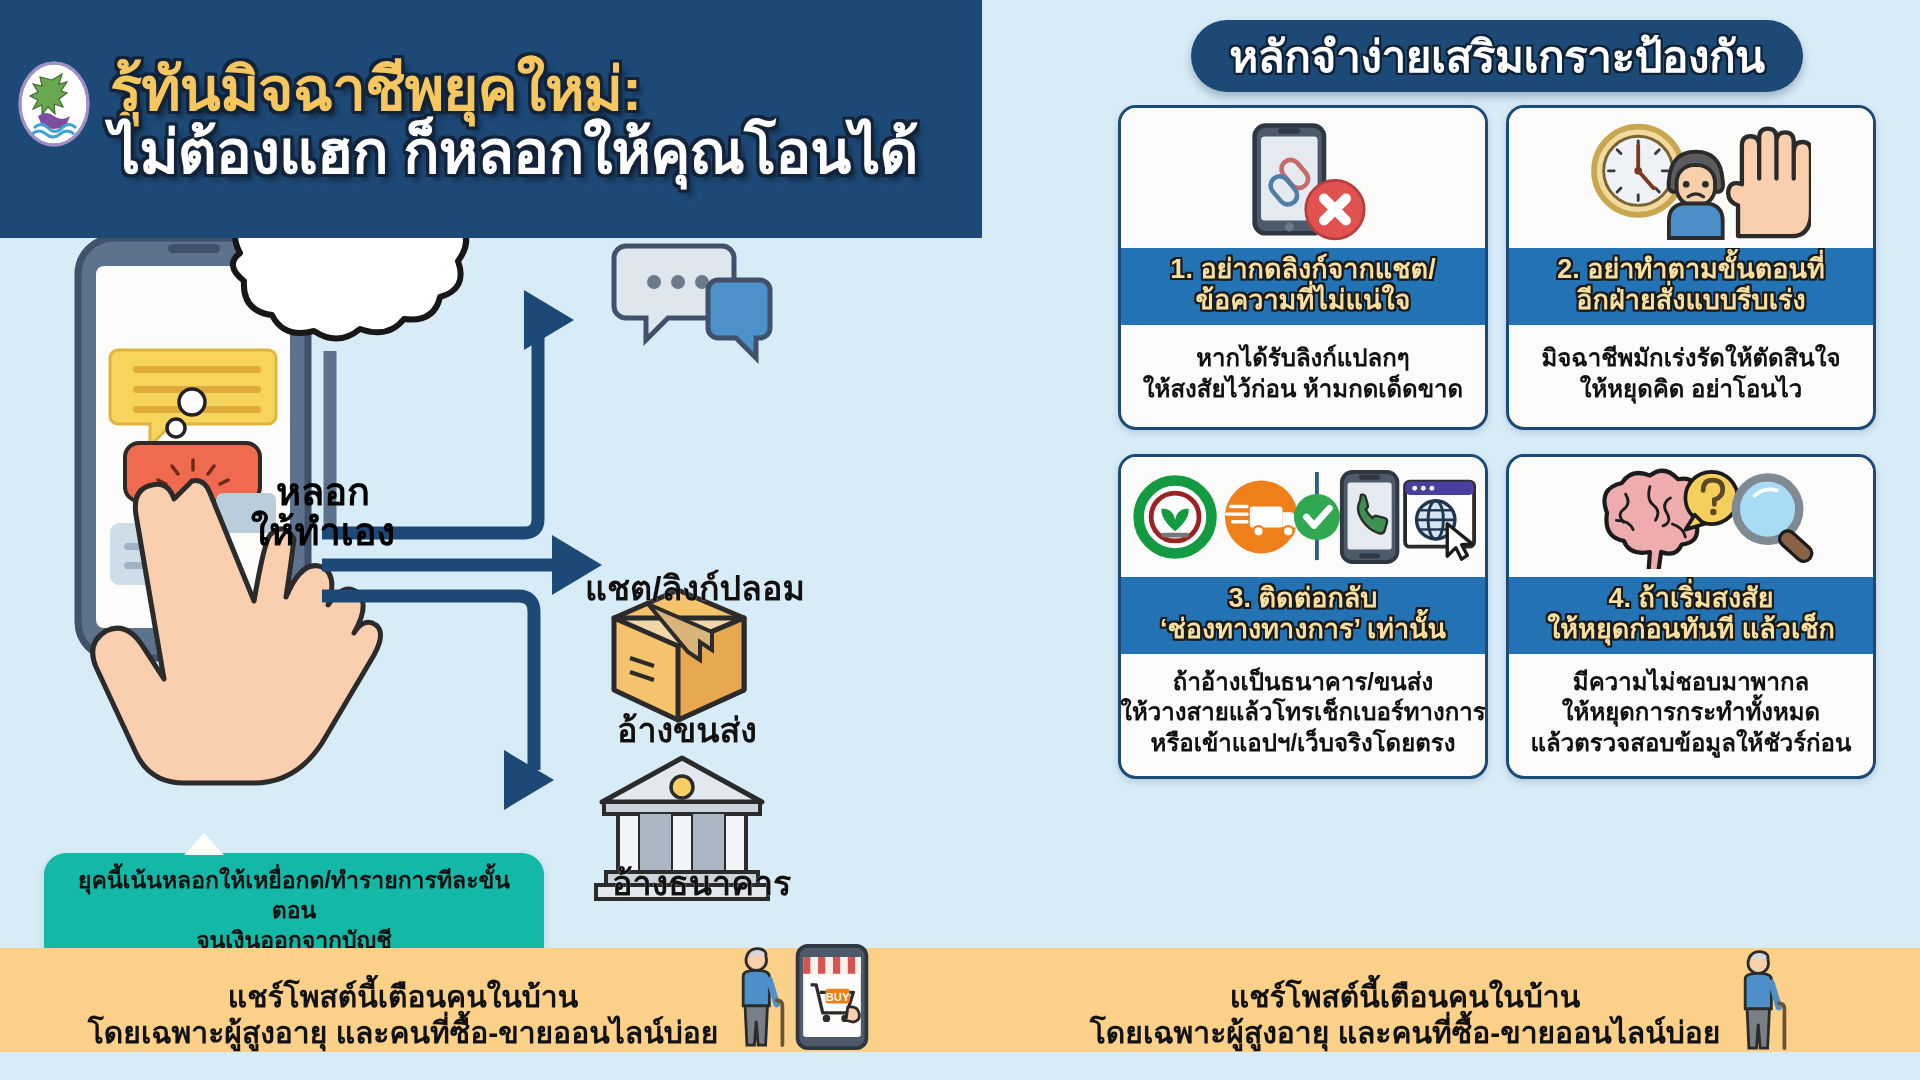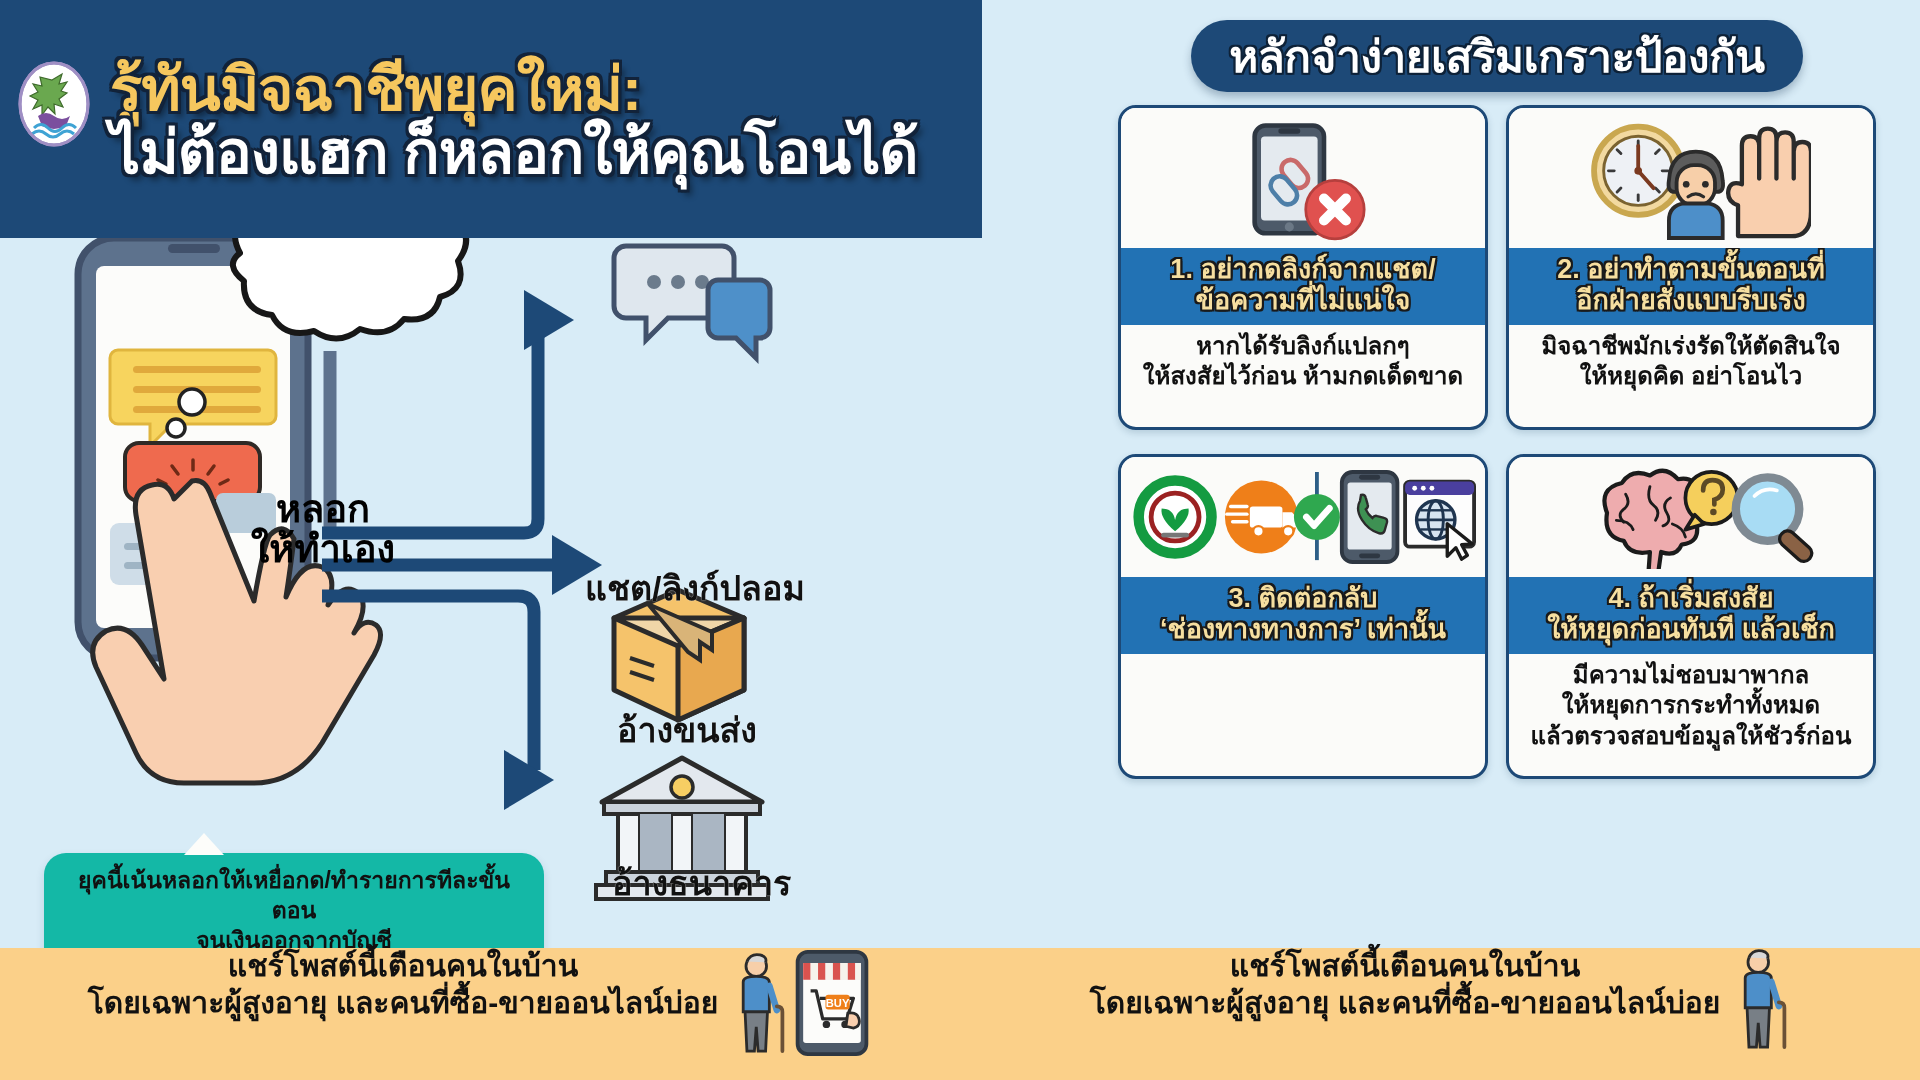--- a/index.html
+++ b/index.html
@@ -78,21 +78,21 @@
     position:absolute;
     font-size:34px; font-weight:bold; color:#111;
     white-space:nowrap;
     text-shadow:0 0 1px #fff;
   }
   #lbl-chat { left:585px; top:323px; }
   #lbl-parcel { left:617px; top:465px; }
   #lbl-bank { left:612px; top:618px; }
 
   .thought-text {
-    position:absolute; left:228px; top:252px;
+    position:absolute; left:228px; top:235px;
     width:190px; text-align:center;
     font-size:38px; font-weight:bold; color:#000; line-height:1.05;
     z-index:6;
   }
 
   
   .right-panel {
     position:absolute; left:1028px; top:0;
     width:938px; height:948px;
     background:#d8ecf7;
@@ -142,39 +142,39 @@
     text-align:center;
   }
   .card-banner .bline {
     font-size:27px; font-weight:bold; color:#f6dfa0;
     line-height:1.14; white-space:nowrap;
     text-shadow:-2px 0 0 #1a1a1a,2px 0 0 #1a1a1a,0 -2px 0 #1a1a1a,0 2px 0 #1a1a1a,
                 -2px -2px 0 #1a1a1a,2px -2px 0 #1a1a1a,-2px 2px 0 #1a1a1a,2px 2px 0 #1a1a1a;
   }
   .card-body {
     flex:1;
-    display:flex; flex-direction:column; align-items:center; justify-content:flex-start;
+    display:flex; flex-direction:column; align-items:center; justify-content:center;
     padding:6px 1px 10px;
     text-align:center;
   }
   .card-body .dline {
     font-size:24px; font-weight:bold; color:#111; line-height:1.28;
     white-space:nowrap;
   }
 
   
   .footer {
     position:absolute; left:0; top:948px;
     width:1920px; height:132px;
     display:flex;
   }
   .footer-half {
-    width:960px; height:132px;
+    width:960px; height:104px;
     background:#fbd089;
-    display:flex; align-items:flex-start; justify-content:center;
+    display:flex; align-items:flex-end; justify-content:center;
     gap:14px;
   }
   .footer-text { text-align:center; }
   .footer-text .fline {
     font-size:30px; font-weight:bold; color:#111; line-height:1.22;
     white-space:nowrap;
   }
   .footer-icons { display:flex; align-items:center; gap:4px; }
   svg { display:block; }
 </style>
@@ -422,20 +422,25 @@
               <line x1="298" y1="58" x2="338" y2="58" stroke="#1f3550" stroke-width="3"></line>
               <line x1="302" y1="48" x2="334" y2="48" stroke="#1f3550" stroke-width="2.5"></line>
               <line x1="302" y1="68" x2="334" y2="68" stroke="#1f3550" stroke-width="2.5"></line>
               <polygon points="330,62 330,96 339,87 345,99 351,95 345,84 356,83" fill="#fff" stroke="#1b1b1b" stroke-width="3.5" stroke-linejoin="round"></polygon>
             </g>
           </svg>
         </div>
         <div class="card-banner">
           <div class="bline">3. ติดต่อกลับ</div>
           <div class="bline">‘ช่องทางทางการ’ เท่านั้น</div>
+        </div>
+        <div class="card-body">
+          <div class="dline">ถ้าอ้างเป็นธนาคาร/ขนส่ง</div>
+          <div class="dline">ให้วางสายแล้วโทรเช็กเบอร์ทางการ</div>
+          <div class="dline">หรือเข้าแอปฯ/เว็บจริงโดยตรง</div>
         </div>
       </div>
 
       <div class="card">
         <div class="card-icons" style="flex:0 0 120px;">
           <svg viewBox="0 0 300 110" width="280" height="103">
             <g>
               <path d="M60 50 q-10 -26 16 -32 q10 -16 30 -8 q16 -12 30 4 q22 -4 20 20 q14 14 0 28 q4 20 -16 22 q-6 14 -22 8 l-4 28 h-10 l2 -28 q-22 4 -28 -12 q-22 -4 -18 -30z" fill="#eeacae" stroke="#1b1b1b" stroke-width="4.5" stroke-linejoin="round"></path>
               <g fill="none" stroke="#1b1b1b" stroke-width="3" stroke-linecap="round">
                 <path d="M80 30 q6 10 -2 16 q-8 6 0 14"></path>

